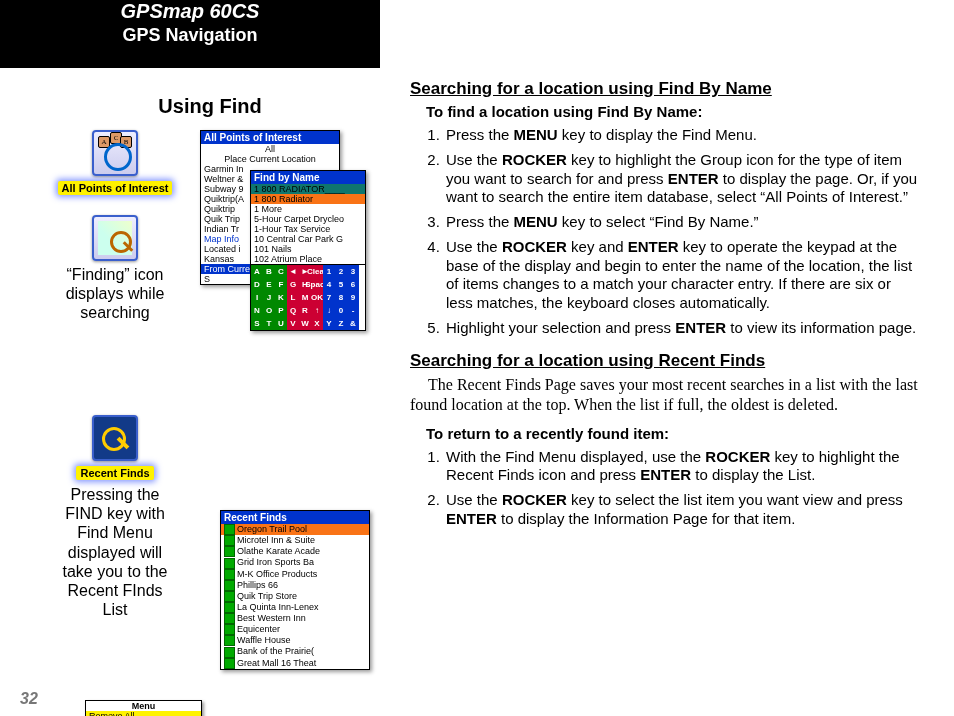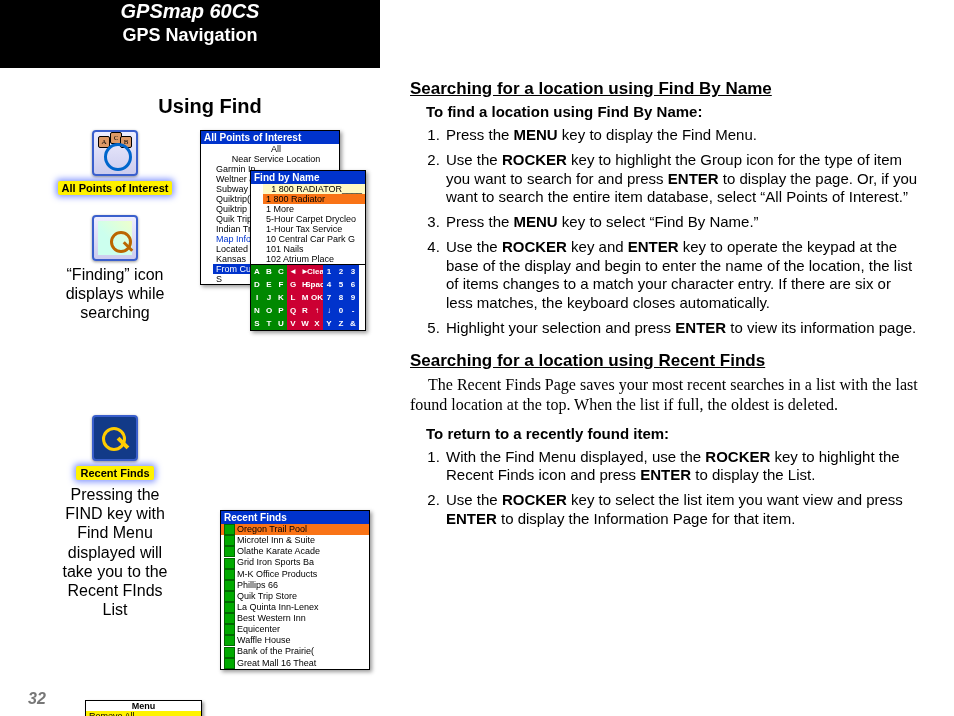--- a/index.html
+++ b/index.html
@@ -79,21 +79,21 @@
   ol.steps b { font-weight: bold; }
   .caption {
     font-family: "Helvetica Neue", Arial, sans-serif;
     font-size: 16px;
     text-align: center;
     line-height: 1.2;
     margin-top: 4px;
   }
   .page-num {
     position: absolute;
-    left: 28px;
+    left: 20px;
     top: 690px;
     font-family: "Helvetica Neue", Arial, sans-serif;
     font-weight: bold;
     font-style: italic;
     color: #777;
     font-size: 16px;
   }
   
   .icon-block {
     position: absolute;
@@ -132,21 +132,20 @@
     background: #0033cc;
     color: #fff;
     font-weight: bold;
     padding: 1px 3px;
     font-size: 10px;
   }
   .scr .sub {
     padding: 0 3px;
     white-space: nowrap;
     overflow: hidden;
-    margin-left: 12px;
   }
   .scr .hl {
     background: #f97316;
   }
   .scr.recent {
     position: absolute;
     left: 190px;
     top: 415px;
     width: 150px;
   }
@@ -228,39 +227,39 @@
       <div style="position:absolute;left:28px;top:28px;width:12px;height:3px;background:#b60;transform:rotate(45deg);"></div>
     </div>
     <div class="caption" style="white-space:pre-line;">“Finding” icon
 displays while
 searching</div>
   </div>
 
   <div class="poi-layer scr" style="left:170px; top:35px; width:140px;">
     <div class="title-bar">All Points of Interest</div>
     <div class="sub" style="text-align:center;">All</div>
-    <div class="sub" style="text-align:center;">Near Service Location</div>
+    <div class="sub" style="text-align:center;">Place Current Location</div>
     <div id="poi-left-list">
         <div class="sub">Garmin In</div>
         <div class="sub">Weltner &amp;</div>
         <div class="sub">Subway 9</div>
         <div class="sub">Quiktrip(A</div>
         <div class="sub">Quiktrip</div>
         <div class="sub">Quik Trip</div>
         <div class="sub">Indian Tr</div>
         <div class="sub" style="color: rgb(0, 51, 204);">Map Info</div>
         <div class="sub">Located i</div>
         <div class="sub">Kansas</div>
         <div class="sub" style="background: rgb(0, 51, 204); color: rgb(255, 255, 255);">From Curre</div>
         <div class="sub">S</div>
       </div>
   </div>
   <div class="poi-layer scr" style="left:220px; top:75px; width:116px;">
     <div class="title-bar">Find by Name</div>
-    <div class="sub" style="background:#fef9c3;text-align:right;">1 800 RADIATOR____</div>
+    <div class="sub" style="background:#0f766e;">1 800 RADIATOR____</div>
     <div id="poi-right-list">
         <div class="sub hl">1 800 Radiator</div>
         <div class="sub">1 More</div>
         <div class="sub">5-Hour Carpet Drycleo</div>
         <div class="sub">1-Hour Tax Service</div>
         <div class="sub">10 Central Car Park G</div>
         <div class="sub">101 Nails</div>
         <div class="sub">102 Atrium Place</div>
       </div>
     <div class="keypad" id="keypad">

